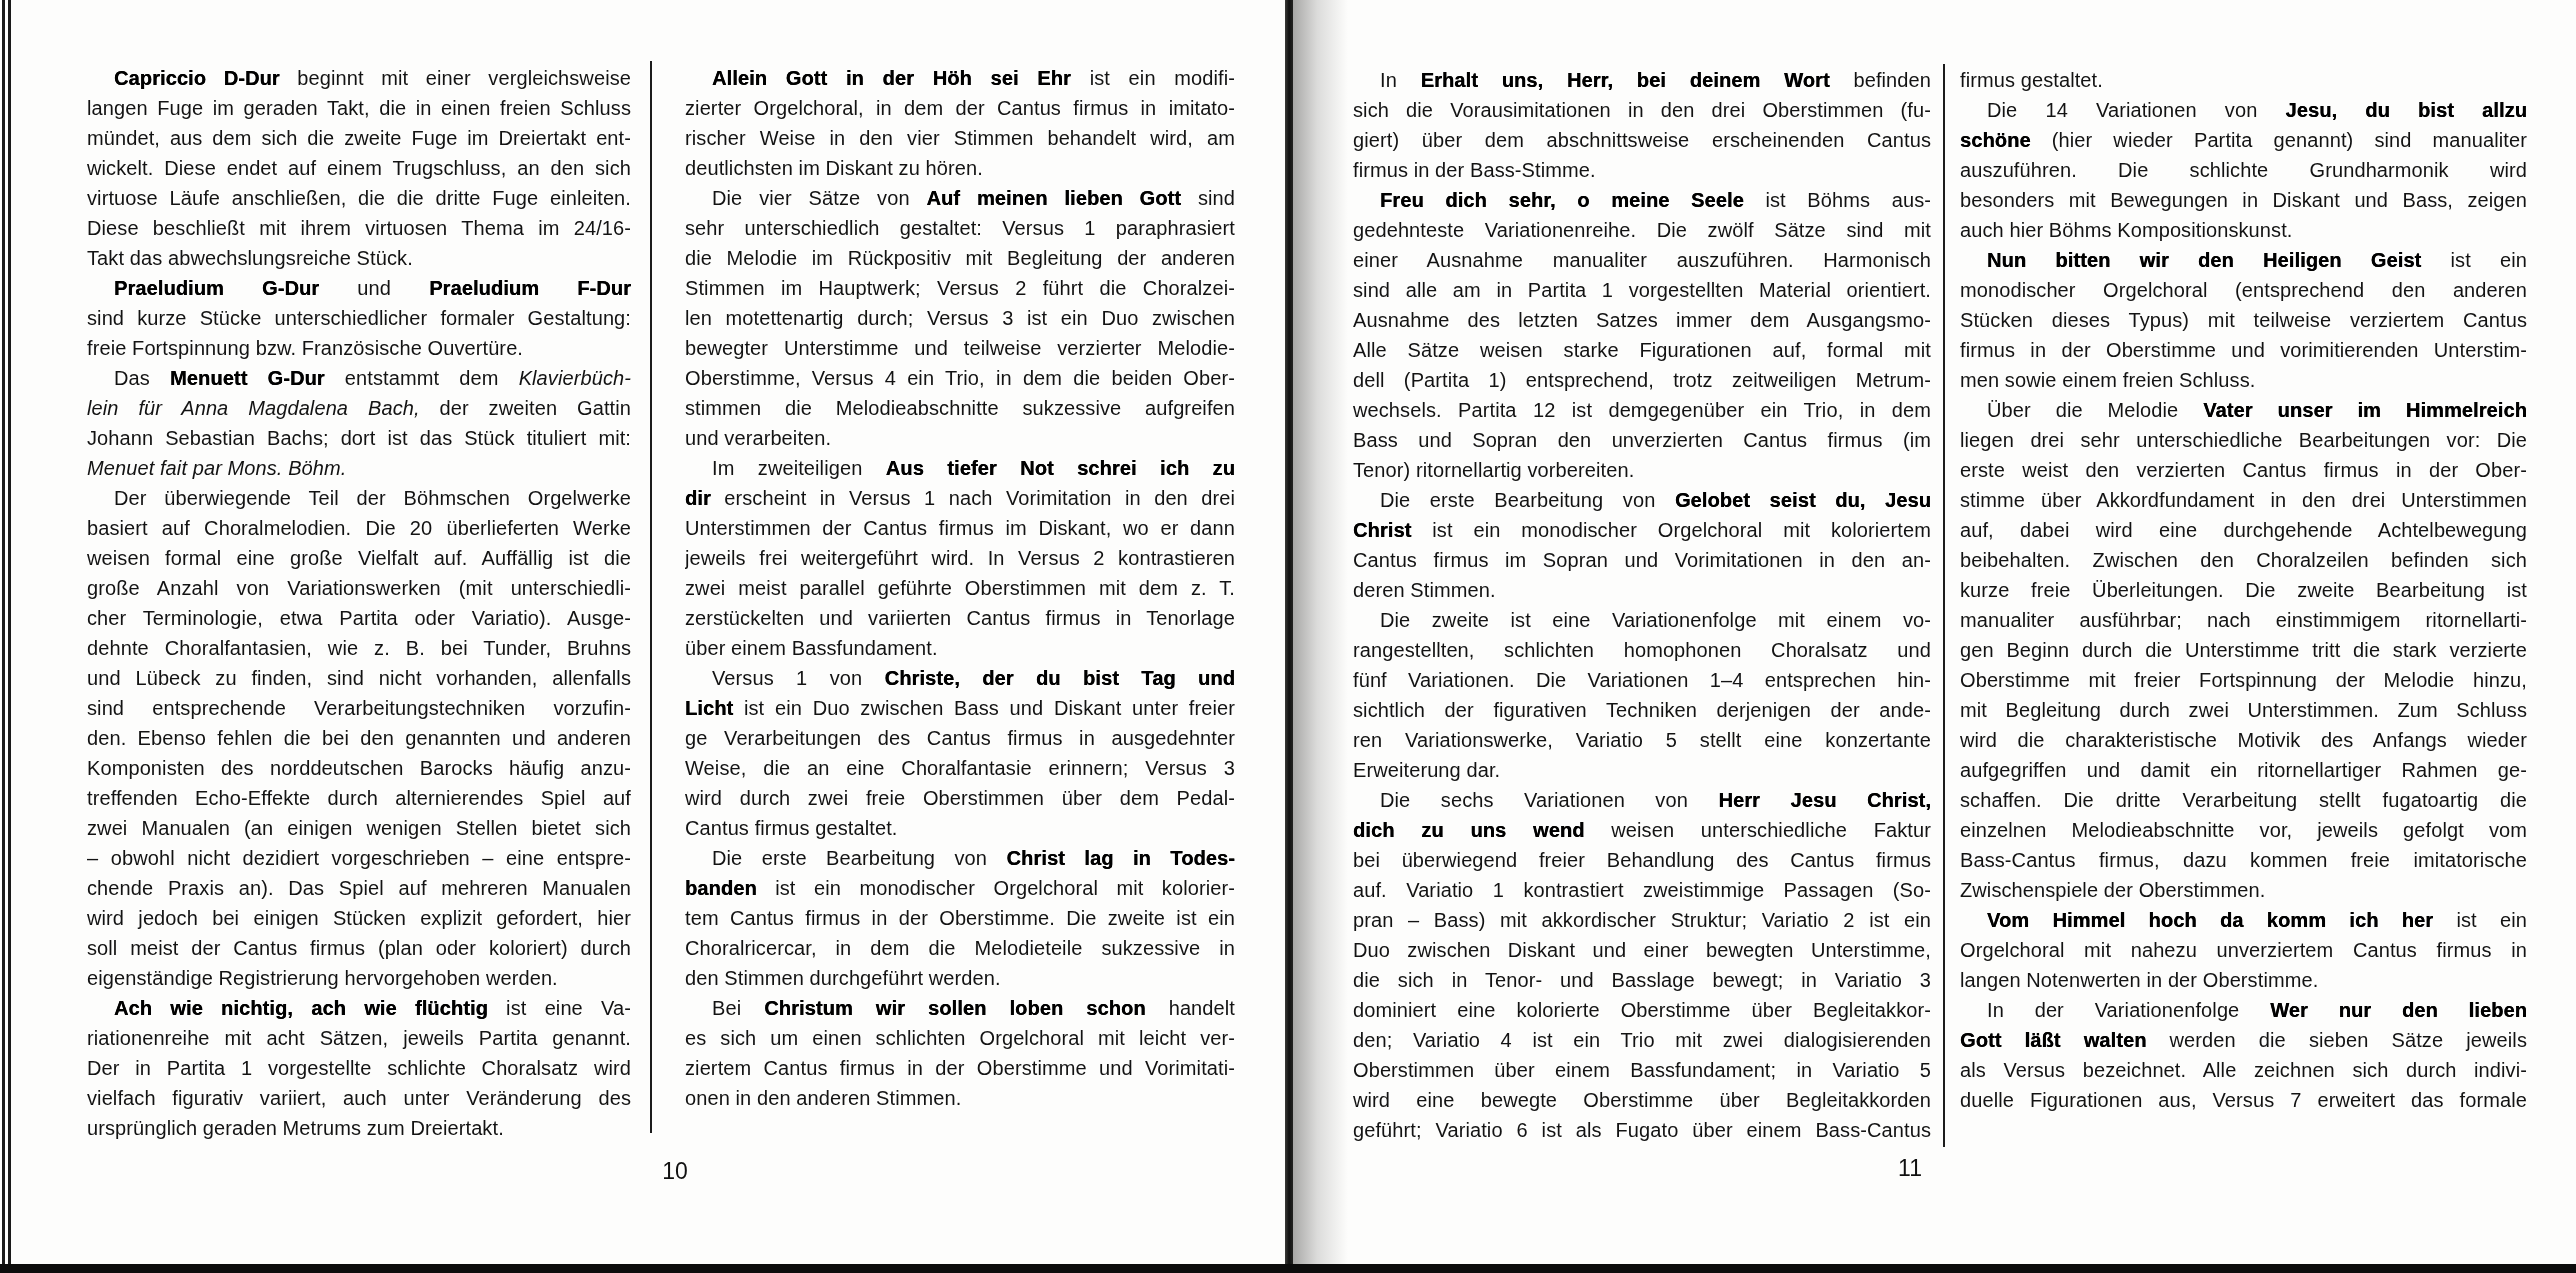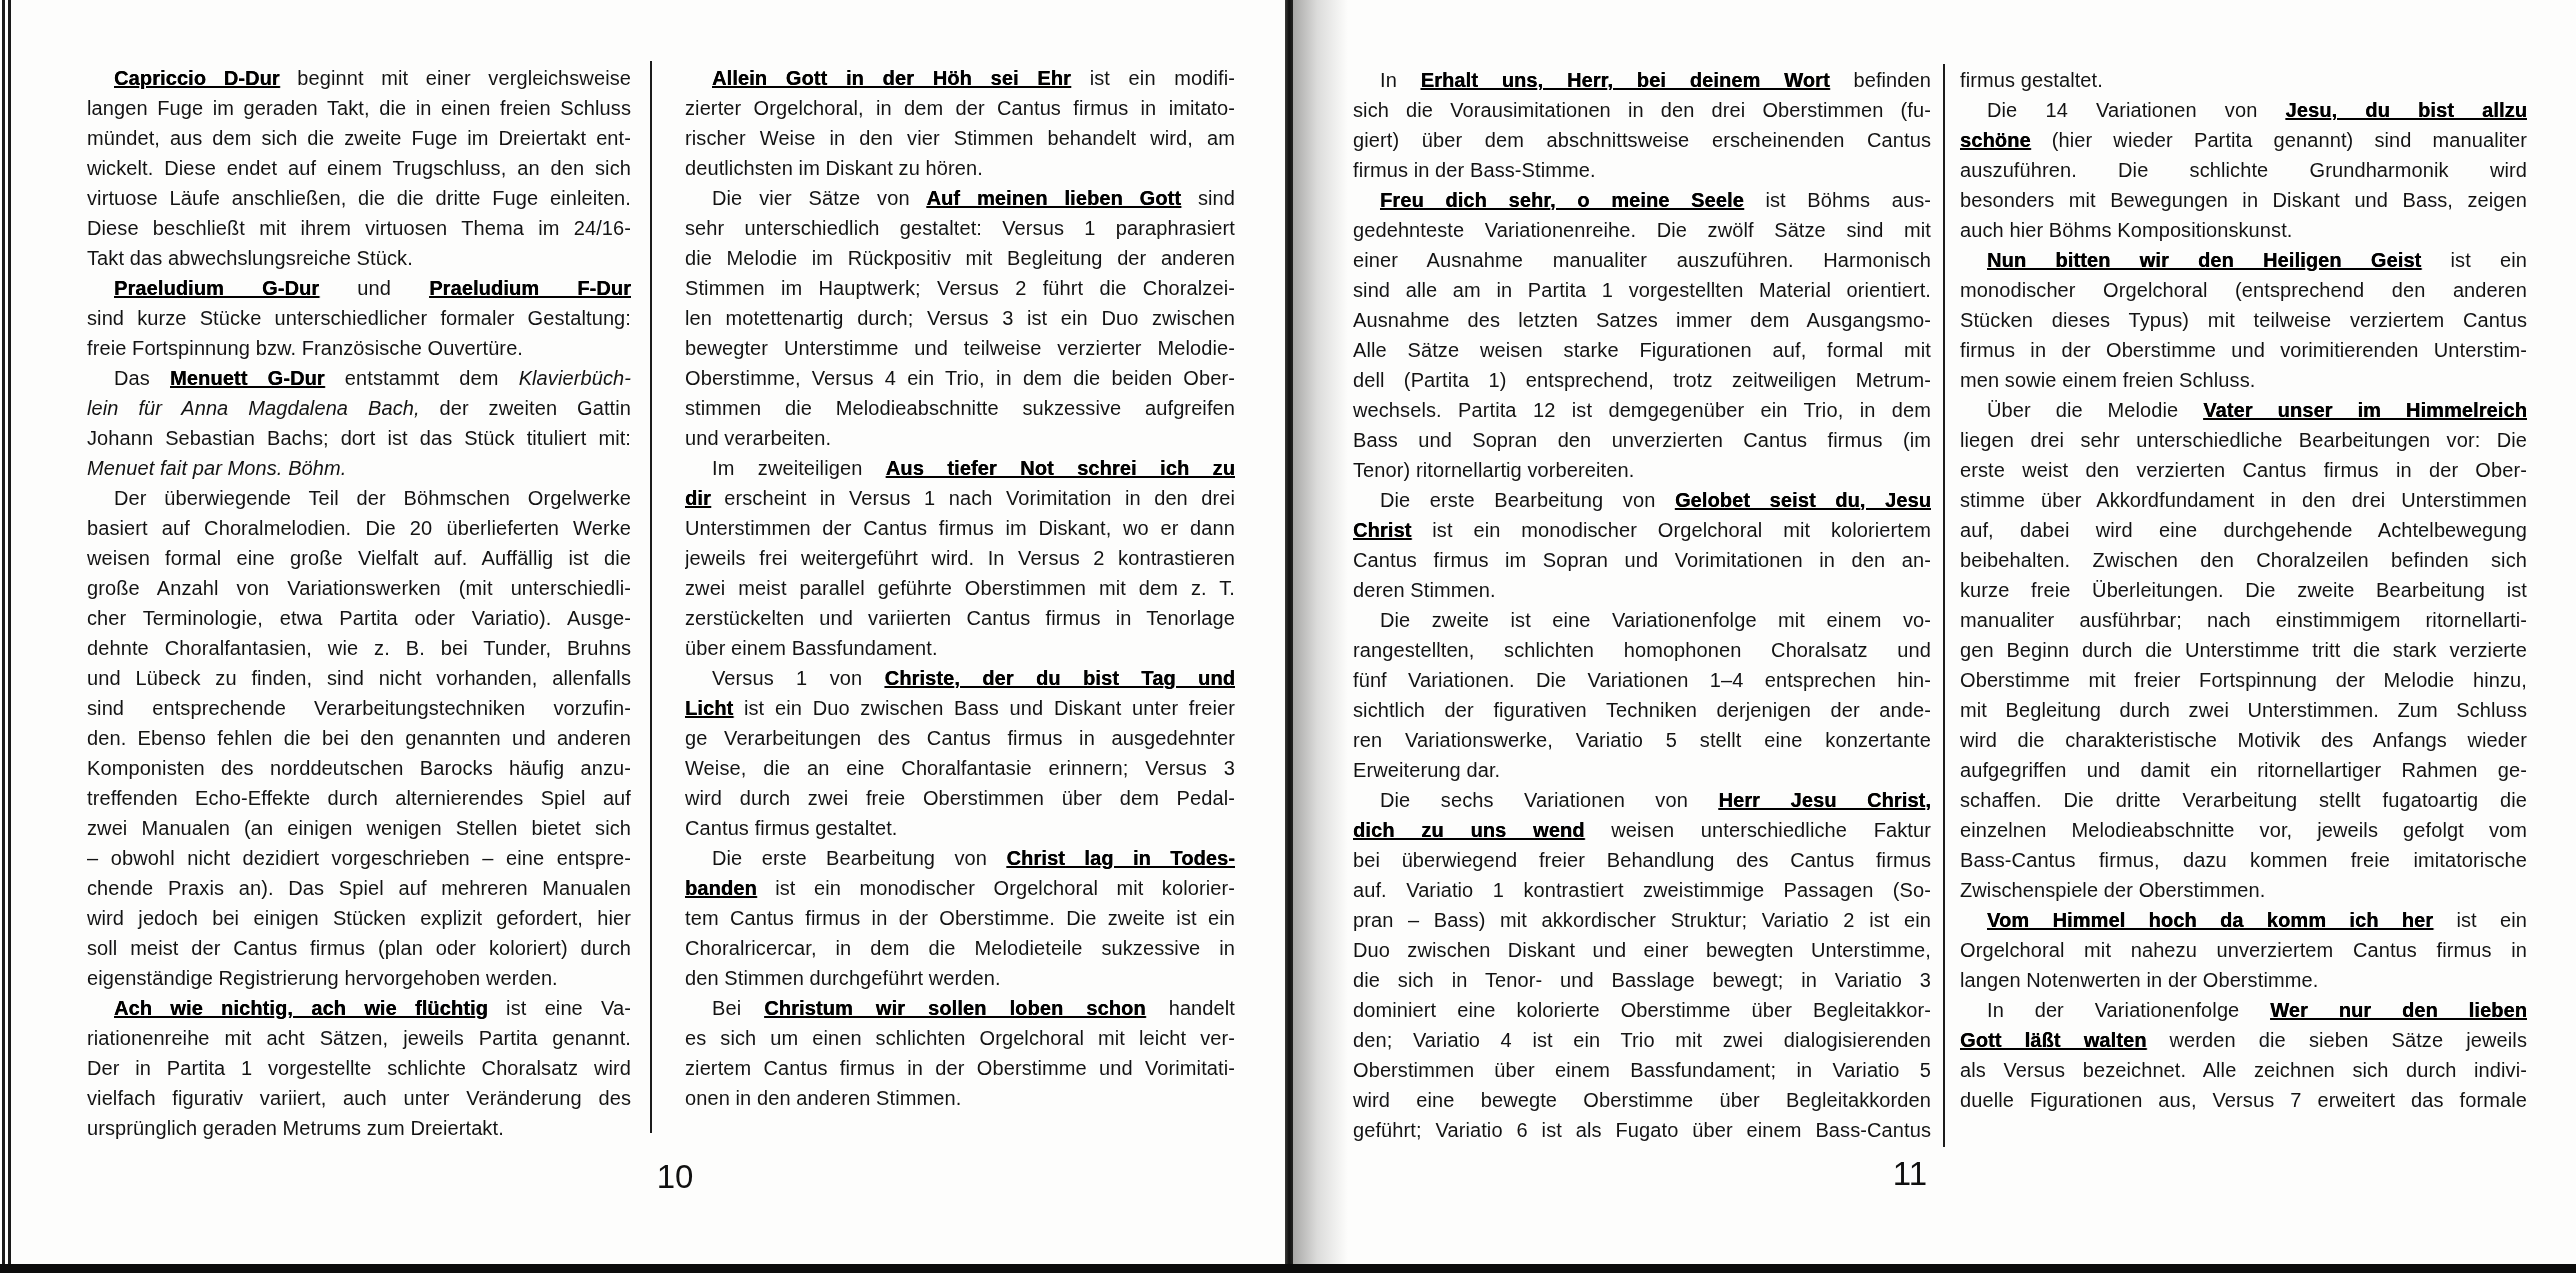--- a/index.html
+++ b/index.html
@@ -19,23 +19,23 @@
   .rule-left{left:650px;top:61px;height:1072px;}
   .rule-right{left:1943px;top:64px;height:1083px;}
   
   .col{position:absolute;}
   .line{
     height:30px;line-height:30px;font-size:20px;letter-spacing:0.1px;
     text-align:justify;text-align-last:justify;overflow:hidden;
   }
   .line.pend{text-align-last:left;}
   .line.indent{text-indent:27px;}
-  .seg-b{font-weight:700;color:#000;text-shadow:0.3px 0 0 currentColor;text-decoration:underline;}
+  .seg-b{font-weight:700;color:#000;text-shadow:0.3px 0 0 currentColor;}
   .seg-i{font-style:italic;}
-  .page-num{position:absolute;font-size:33px;color:#101010;width:54px;text-align:center;}
+  .page-num{position:absolute;font-size:23px;color:#101010;width:54px;text-align:center;}
 </style>
 </head>
 <body>
 
 <div class="edge-line" style="left:2px;width:3.4px;"></div>
 <div class="edge-line" style="left:7.5px;width:3.4px;"></div>
 <div class="binding-shadow"></div>
 <div class="binding-line"></div>
 <div class="bottom-bar"></div>
 <div class="col-rule rule-left"></div>

